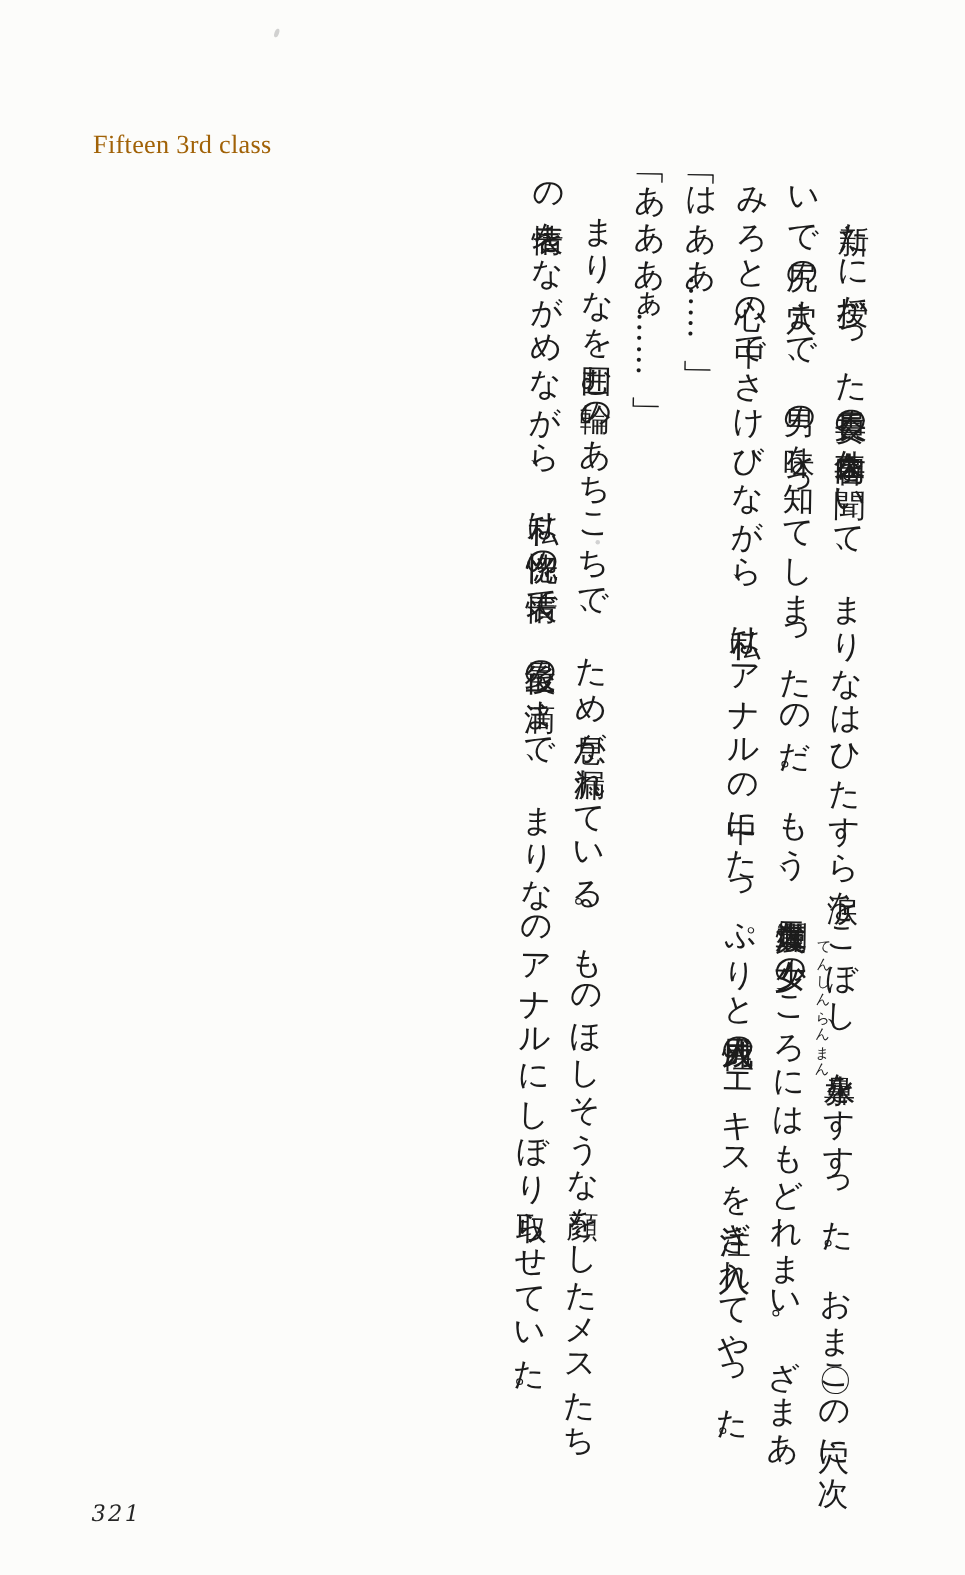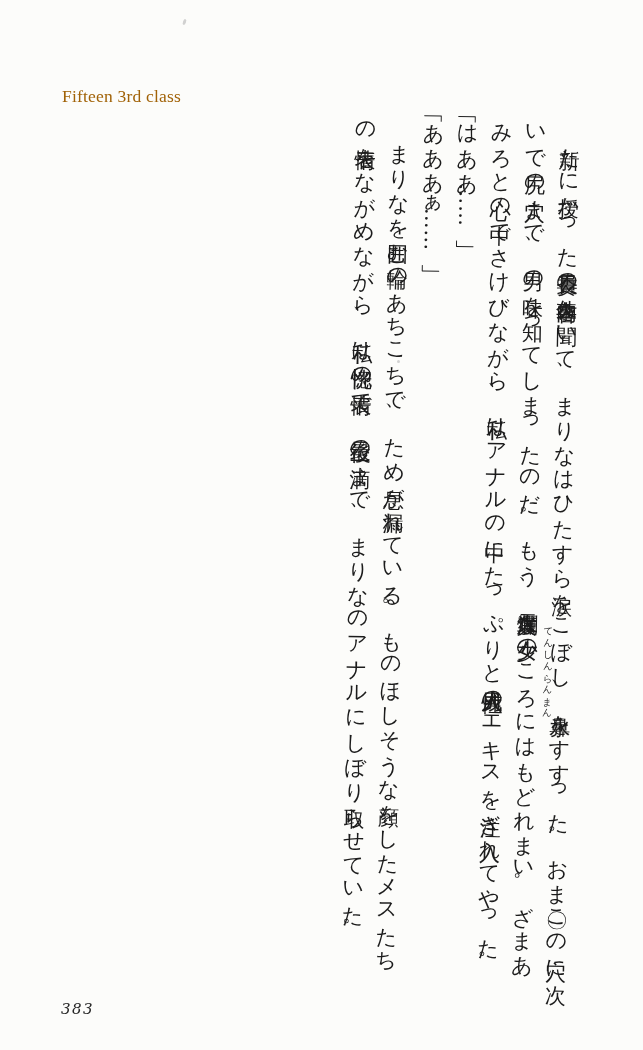--- a/index.html
+++ b/index.html
@@ -68,15 +68,15 @@
     <p class="para indented"><span>新たに授かった委員長の仕事内容を聞いて、まりなはひたすら涙をこぼし、鼻水をすすった。おま〇この穴に次いで尻の穴まで、男の味を知ってしまったのだ。もう、</span><span class="ruby-wrap"><span class="rb">天真爛漫</span><span class="rt">てんしんらんまん</span></span><span>な少女のころにはもどれまい。ざまあみろと心の中でさけびながら、私はアナルの中にたっぷりと成人男性のエキスを注ぎ入れてやった。</span></p>
 
     <p class="para">「はああ……」</p>
 
     <p class="para">「あああぁ……」</p>
 
     <p class="para indented">まりなを囲む輪のあちこちで、ため息が漏れている。ものほしそうな顔をしたメスたちの表情をながめながら、私は恍惚の表情で、最後の一滴まで、まりなのアナルにしぼり取らせていた。</p>
 
   </div>
 
-  <div class="page-number">383</div>
+  <div class="page-number">321</div>
 
 </div>
 
 </body></html>

